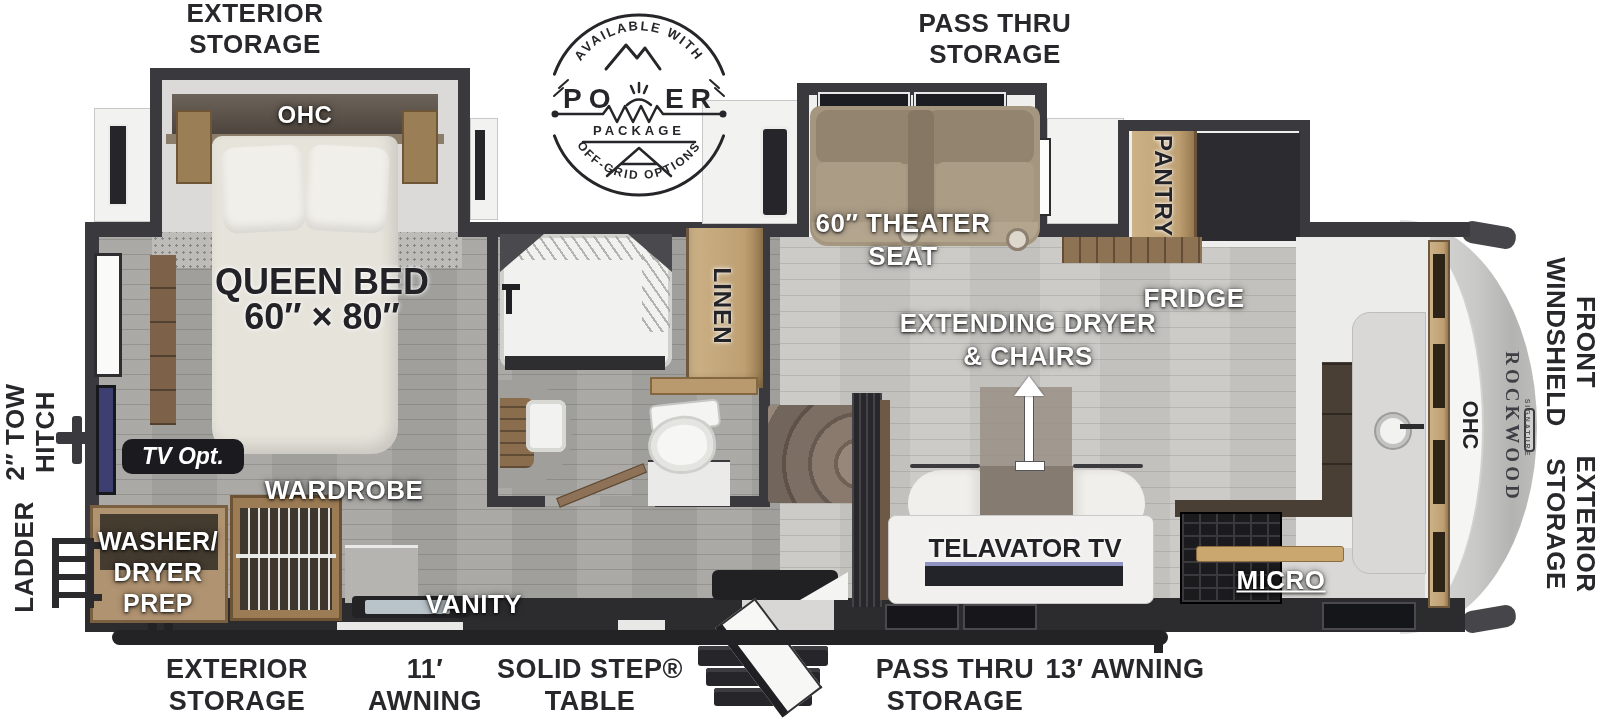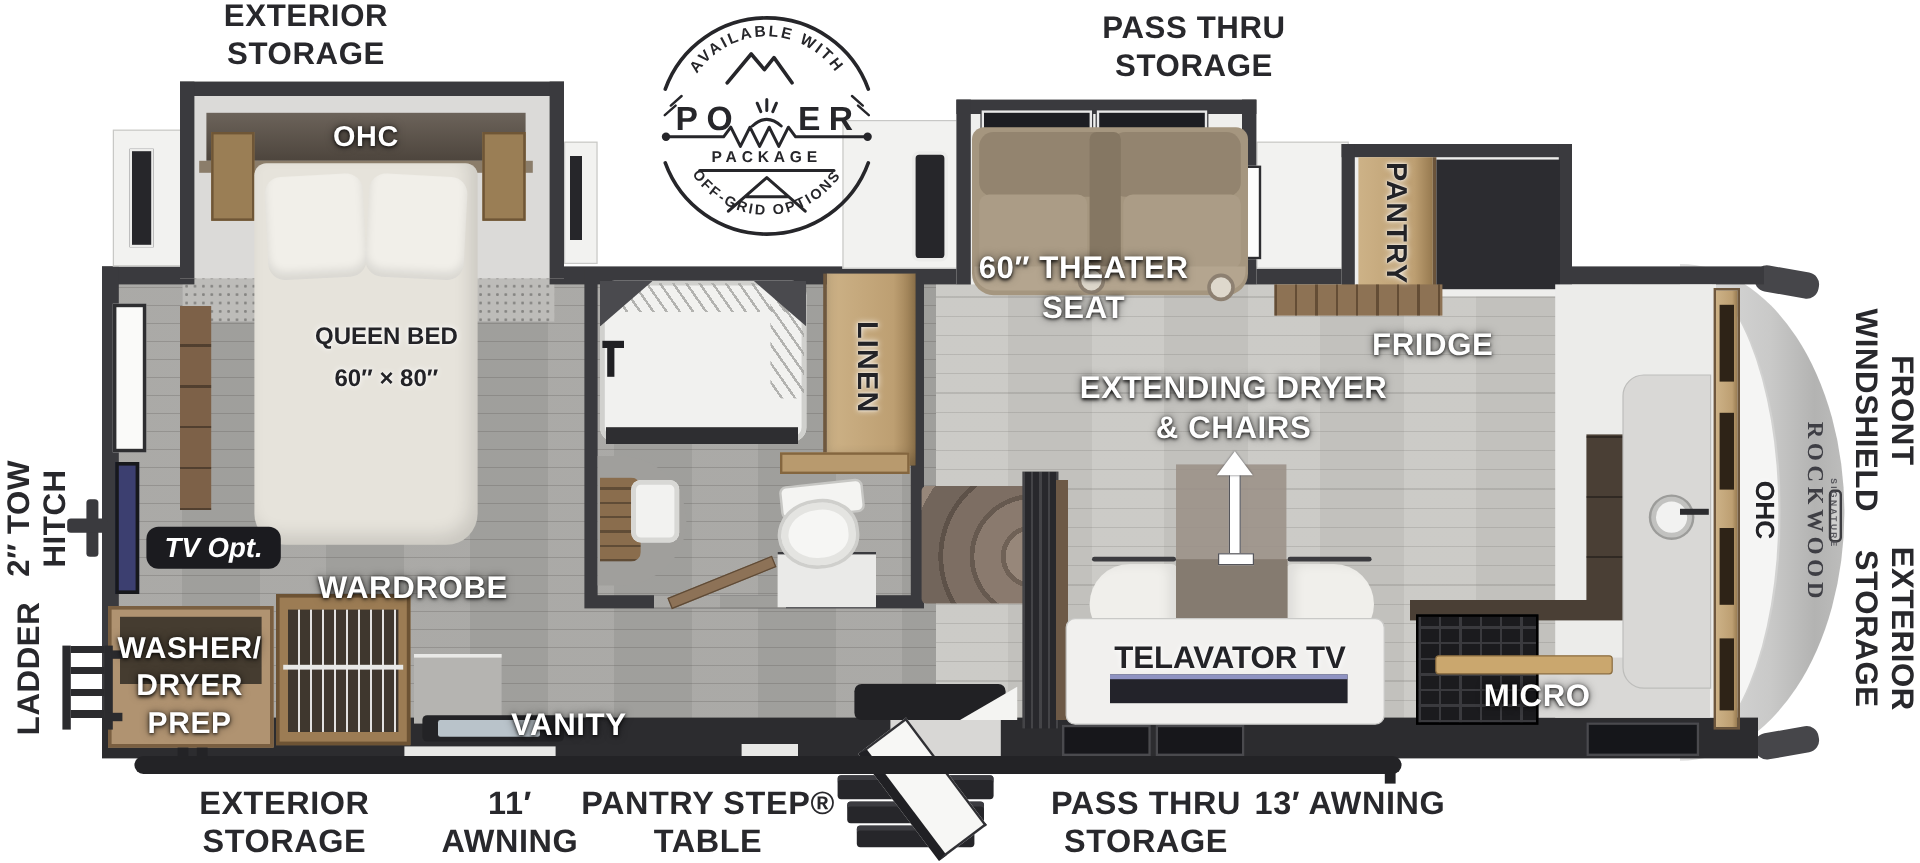--- a/index.html
+++ b/index.html
@@ -241,52 +241,52 @@
   </div>
   <div class="lbl brow" style="left:132px;top:653px;width:210px;">
     <div>EXTERIOR</div>
     <div>STORAGE</div>
   </div>
   <div class="lbl brow" style="left:330px;top:653px;width:190px;">
     <div>11′</div>
     <div>AWNING</div>
   </div>
   <div class="lbl brow" style="left:478px;top:653px;width:224px;">
-    <div>PANTRY STEP®</div>
+    <div>SOLID STEP®</div>
     <div>TABLE</div>
   </div>
   <div class="lbl brow" style="left:850px;top:653px;width:210px;">
     <div>PASS THRU</div>
     <div>STORAGE</div>
   </div>
   <div class="lbl brow" style="left:1010px;top:653px;width:230px;">13′ AWNING</div>
 
   <div class="wlbl ctr" style="left:305px;top:114px;font-size:24px;">OHC</div>
-  <div class="dlbl ctr" style="left:322px;top:299px;font-size:20px;line-height:35px;">
+  <div class="dlbl ctr" style="left:322px;top:299px;font-size:36px;line-height:35px;">
     <div>QUEEN BED</div>
     <div>60″ × 80″</div>
   </div>
-  <div class="pill" style="left:122px;top:439px;width:112px;padding:4px 0;font-size:23px;">TV Opt.</div>
+  <div class="pill" style="left:122px;top:439px;width:122px;padding:4px 0;font-size:23px;">TV Opt.</div>
   <div class="wlbl ctr" style="left:158px;top:572px;font-size:25px;line-height:31px;">
     <div>WASHER/</div>
     <div>DRYER</div>
     <div>PREP</div>
   </div>
   <div class="wlbl ctr" style="left:344px;top:490px;">WARDROBE</div>
   <div class="wlbl ctr" style="left:474px;top:604px;">VANITY</div>
   <div class="dlbl v90" style="left:722px;top:306px;font-size:24px;letter-spacing:1px;">LINEN</div>
   <div class="wlbl ctr" style="left:903px;top:216px;line-height:33px;margin-top:24px;">
     <div>60″ THEATER</div>
     <div>SEAT</div>
   </div>
   <div class="dlbl v90" style="left:1163px;top:186px;font-size:24px;letter-spacing:1px;">PANTRY</div>
-  <div class="wlbl ctr" style="left:1194px;top:287px;">FRIDGE</div>
+  <div class="wlbl ctr" style="left:1194px;top:298px;">FRIDGE</div>
   <div class="wlbl ctr" style="left:1028px;top:340px;line-height:33px;">
     <div>EXTENDING DRYER</div>
     <div>&amp; CHAIRS</div>
   </div>
   <div class="dlbl ctr" style="left:1025px;top:548px;font-size:26px;">TELAVATOR TV</div>
-  <div class="wlbl ctr" style="left:1281px;top:580px;">MICRO</div>
+  <div class="wlbl ctr" style="left:1281px;top:580px;text-decoration:underline;">MICRO</div>
   <div class="dlbl v90" style="left:1470px;top:425px;font-size:22px;">OHC</div>
   <div class="lbl v90" style="left:1512px;top:427px;font-size:19px;letter-spacing:4px;color:#3e3e44;font-family:'Liberation Serif',serif;font-weight:700;">ROCKWOOD</div>
   <div class="lbl v90" style="left:1527px;top:428px;font-size:7px;letter-spacing:2px;color:#55555b;">SIGNATURE</div>
 
 </div>
 
 </body></html>

